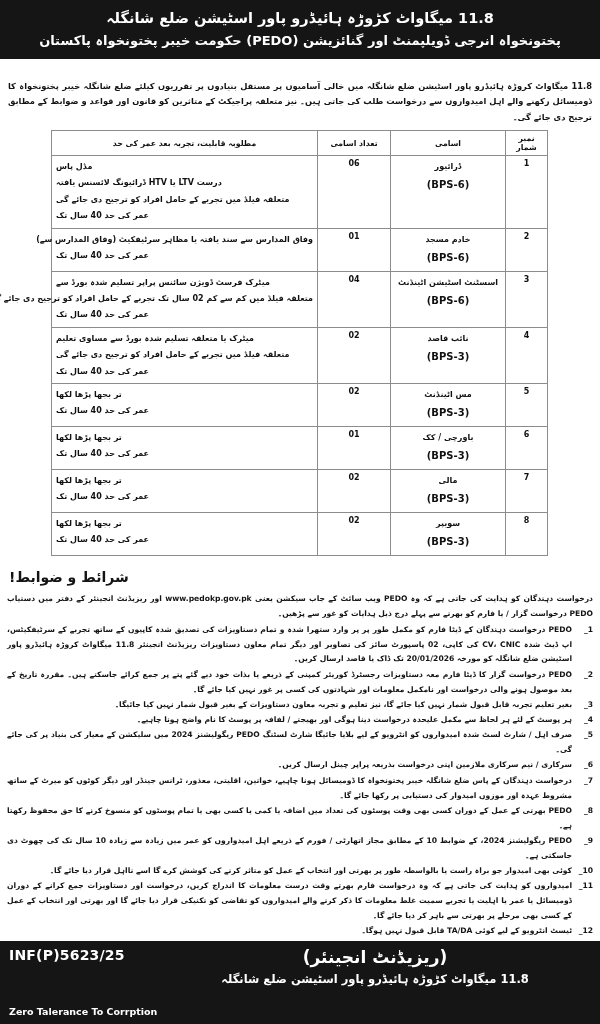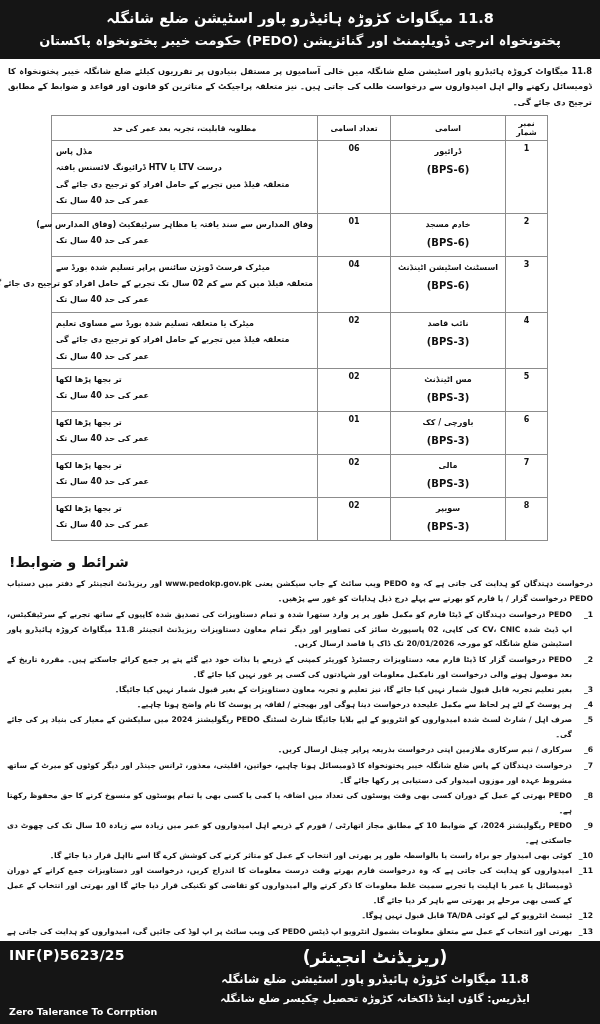--- a/index.html
+++ b/index.html
@@ -49,21 +49,21 @@
     line-height: 1.6;
     margin-top: 1px;
   }
 
   
   .intro {
     direction: rtl;
     text-align: justify;
     font-size: 8.3px;
     line-height: 1.85;
-    padding: 5px 8px 3px 8px;
+    padding: 20px 8px 3px 8px;
     font-weight: 600;
     color: #141414;
   }
 
   
   .table-wrap {
     padding: 2px 52px 0 51px;
     box-sizing: border-box;
   }
   table.jobs {
@@ -390,18 +390,17 @@
       </ul>
   </div>
 
   <div class="bottom-banner">
     <div class="bb-inner">
       <div class="inf-code">INF(P)5623/25</div>
       <div class="zero-tol">Zero Talerance To Corrption</div>
       <div class="sig-block">
         <div class="sig-title">(ریزیڈنٹ انجینئر)</div>
         <div class="sig-line2">11.8 میگاواٹ کڑوڑہ ہائیڈرو پاور اسٹیشن ضلع شانگلہ</div>
-        <div class="sig-line3">ایڈریس: گاؤں اینڈ ڈاکخانہ کڑوڑہ تحصیل چکیسر ضلع شانگلہ</div>
       </div>
     </div>
   </div>
 
 </div>
 
 </body></html>

